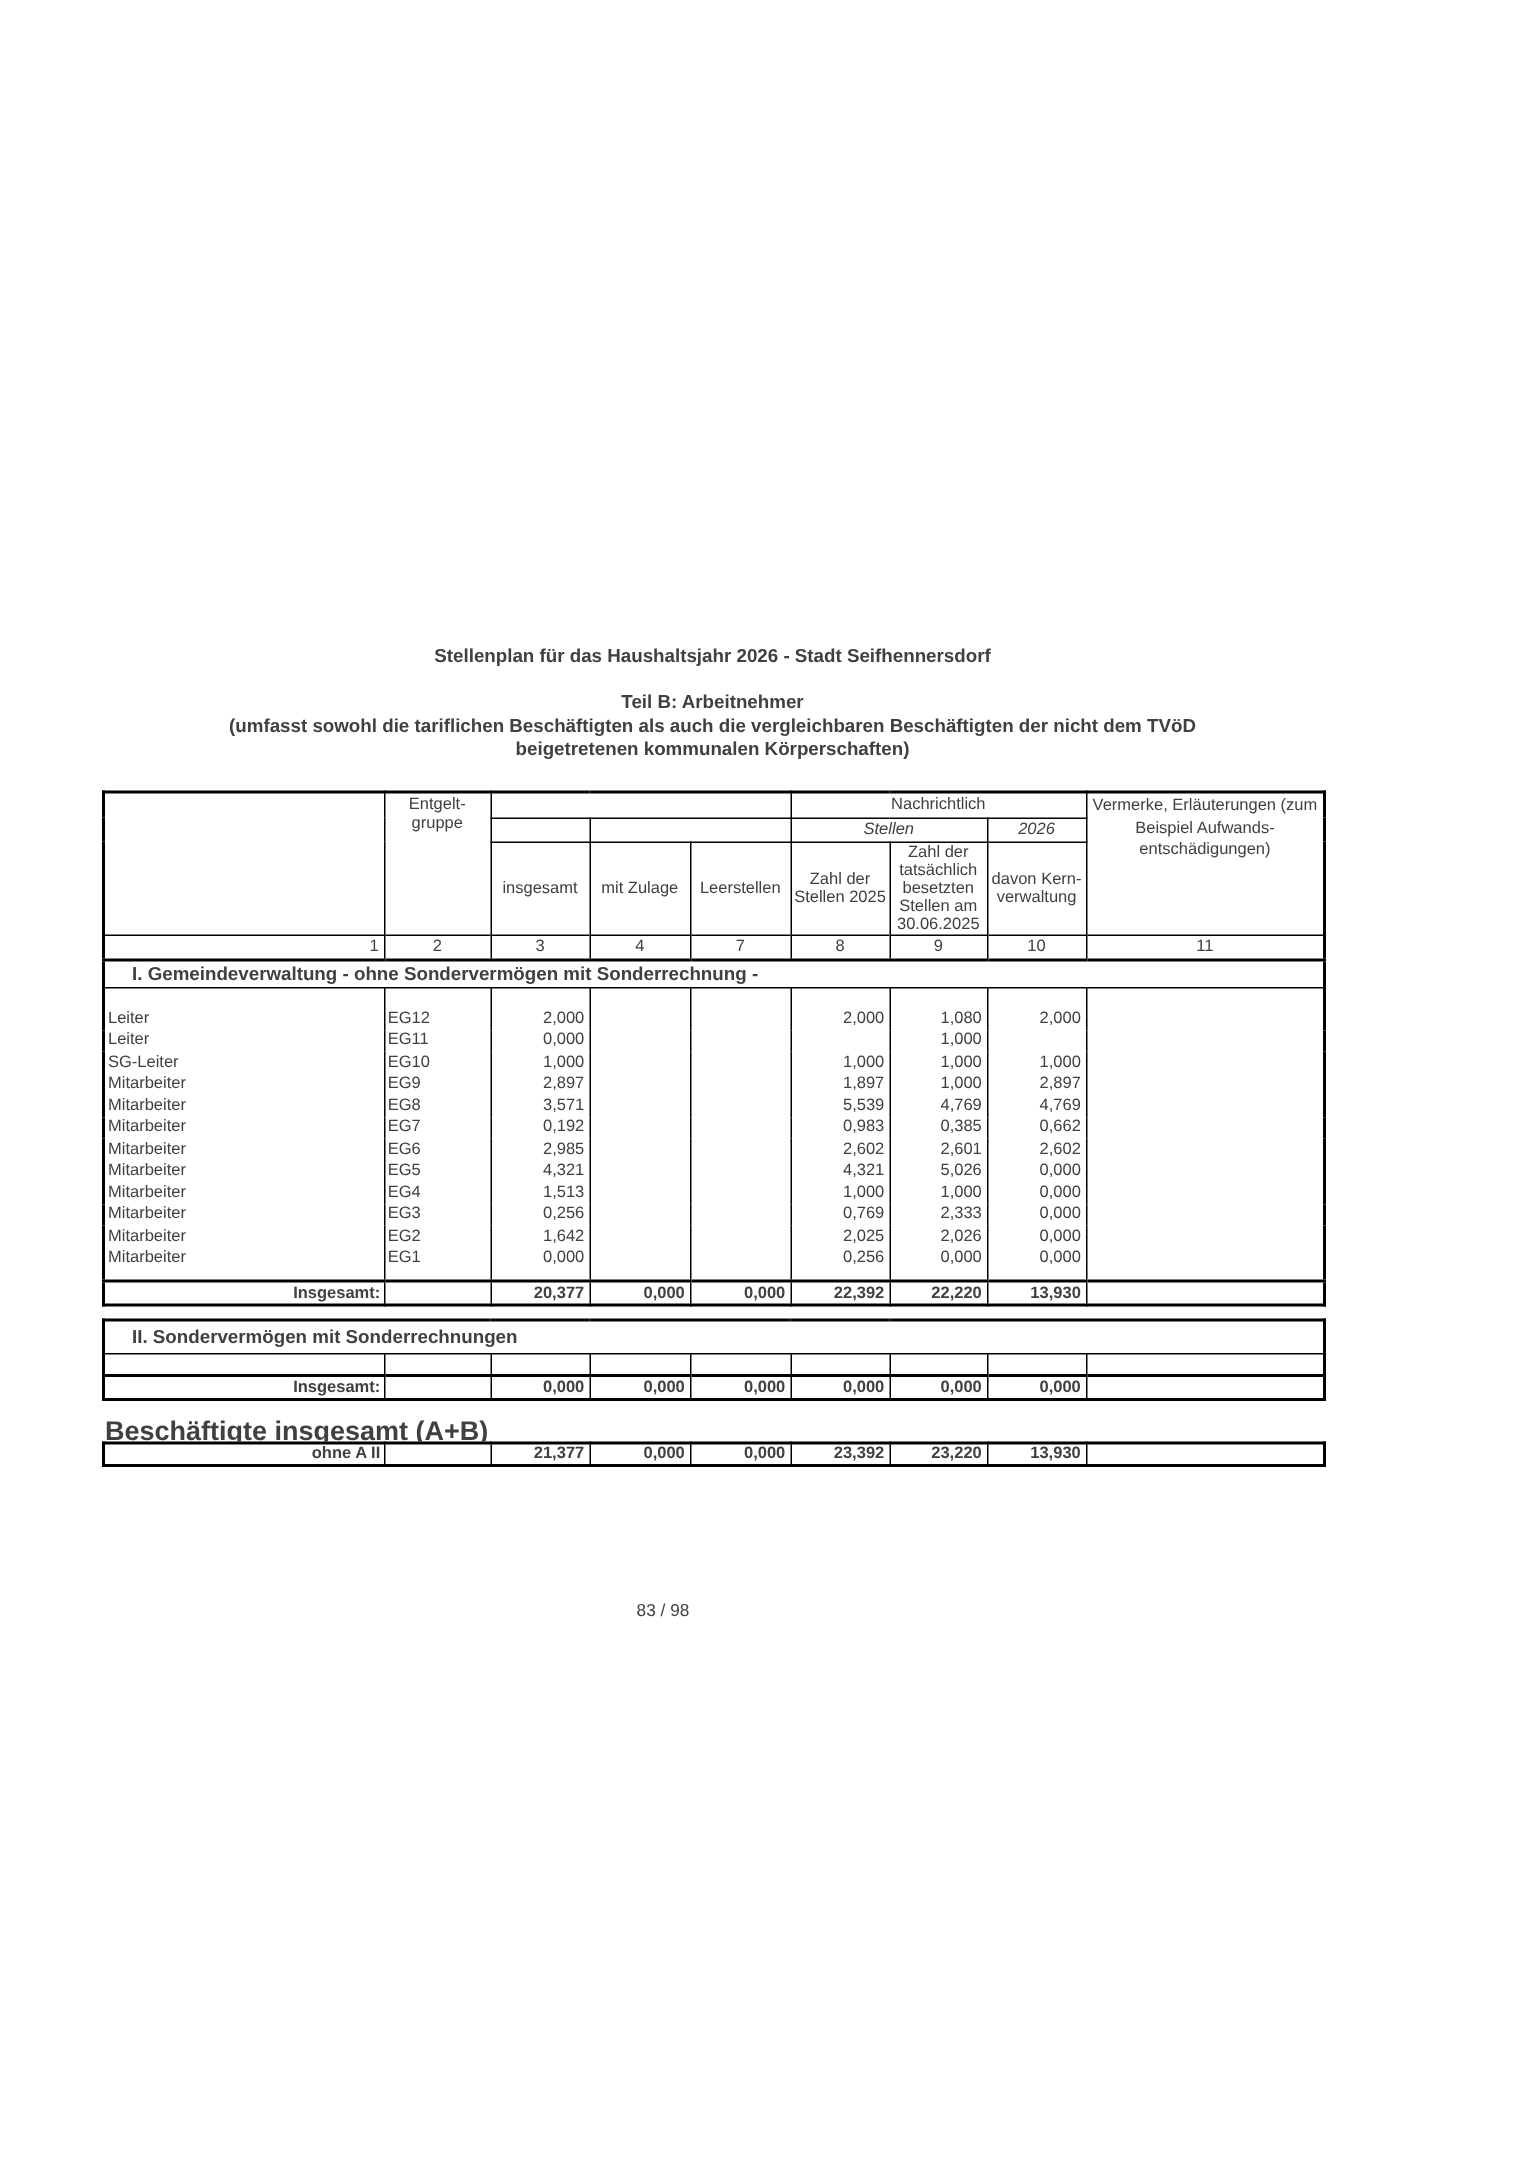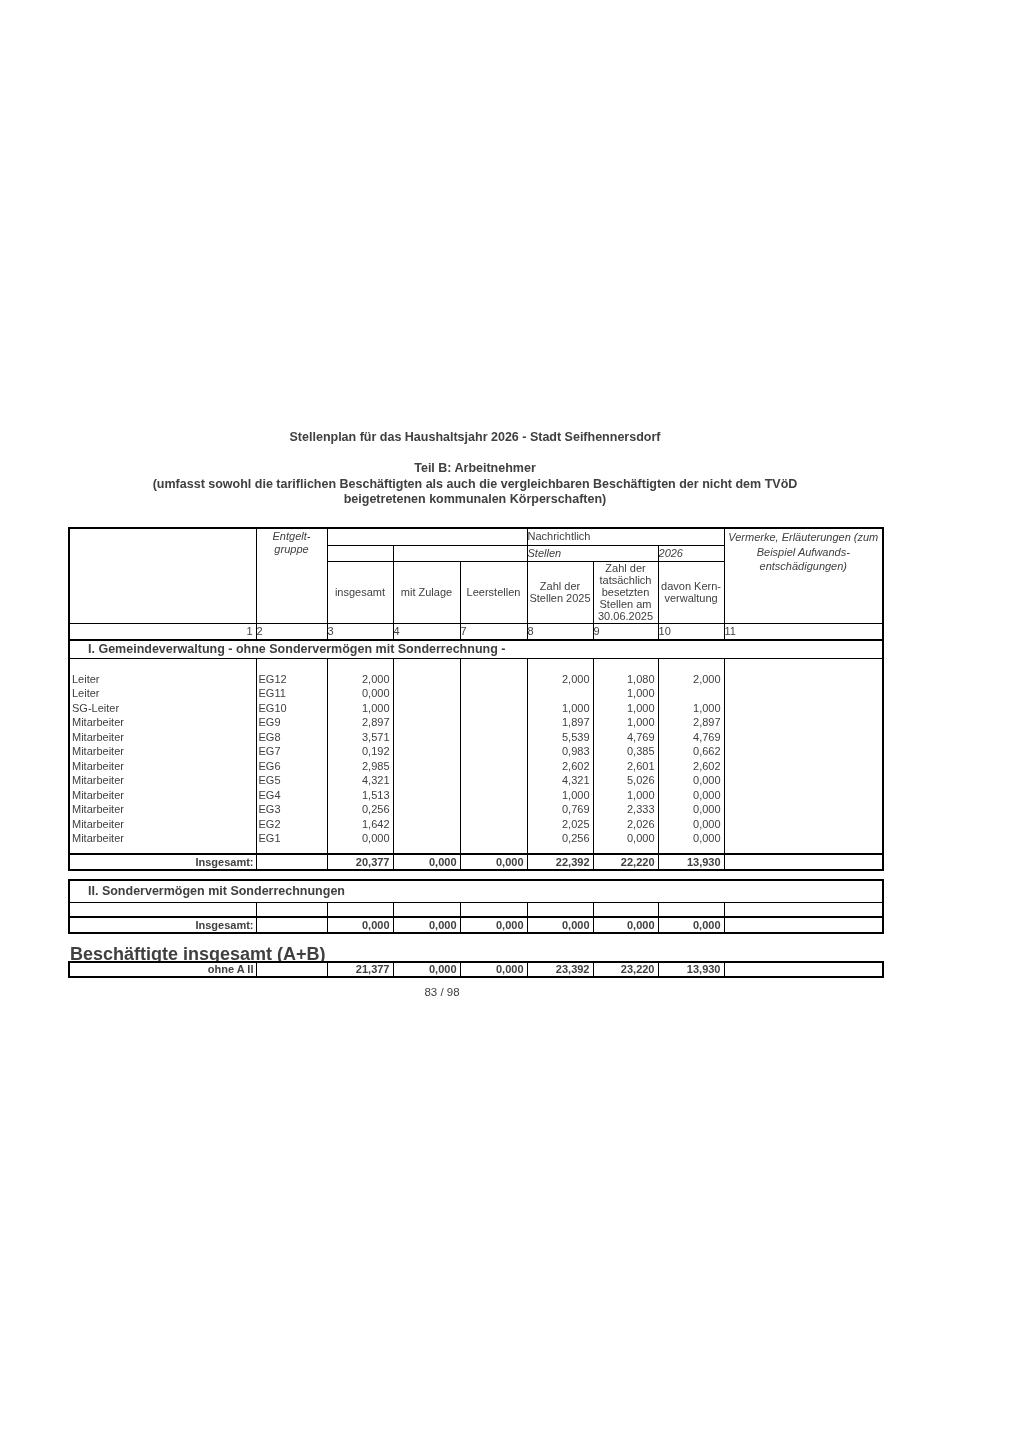--- a/index.html
+++ b/index.html
@@ -34,23 +34,23 @@
     vertical-align: middle;
     border: 0 solid #000;
   }
   .br  { border-right: 1px solid #000; }
   .bb  { border-bottom: 1px solid #000; }
   .bt  { border-top: 1px solid #000; }
   .bt2 { border-top: 2px solid #000; }
   .bb2 { border-bottom: 2px solid #000; }
   .num { text-align: right; padding-right: 3px; }
   .lbl { text-align: left; padding-left: 2px; }
-  .ctr { text-align: left; }
+  .ctr { text-align: center; }
   .bold { font-weight: bold; }
-  .vtop { vertical-align: top; padding-top: 1px; font-style: italic; }
+  .vtop { vertical-align: top; padding-top: 1px; }
   .sec {
     font-weight: bold;
     font-size: 12.5px;
     padding-left: 18px;
     text-align: left;
   }
   tr.hdr1 { height: 17px; }
   tr.hdr2 { height: 16px; font-style: italic; }
   tr.hdr3 { height: 62px; }
   tr.hdr4 { height: 17px; }
@@ -61,21 +61,21 @@
   tr.total { height: 16px; }
   tr.sec2row { height: 22px; }
   tr.spacer2 { height: 15px; }
   .summary-heading {
     position: absolute;
     left: 70px; top: 944px;
     font-weight: bold; font-size: 18px;
   }
   .footer {
     position: absolute;
-    left: 0; top: 986px; width: 884px;
+    left: 0; top: 1068px; width: 884px;
     text-align: center;
     font-size: 11.5px;
   }
   .hcell { text-align: center; white-space: pre-line; line-height: 12.5px; }
 </style>
 </head>
 <body>
 
 <div class="page">
 

